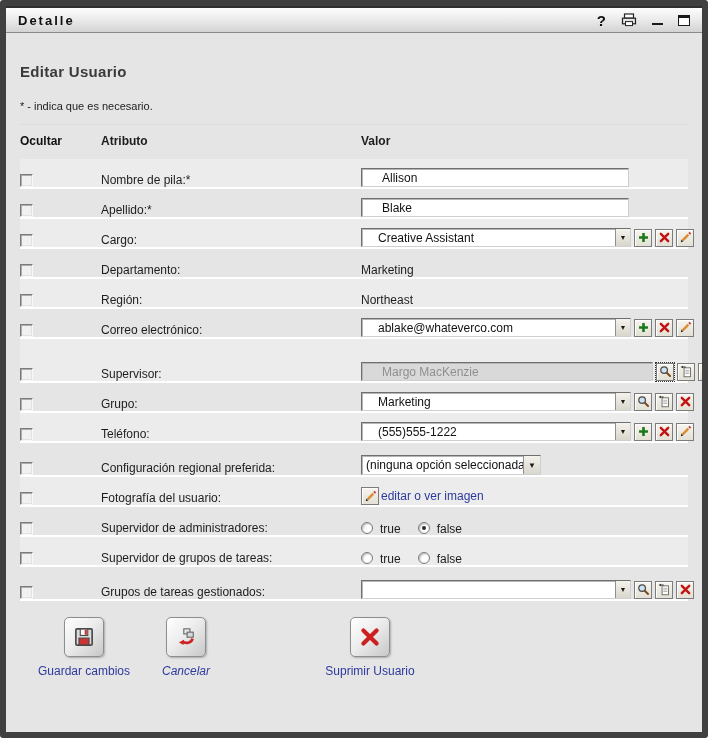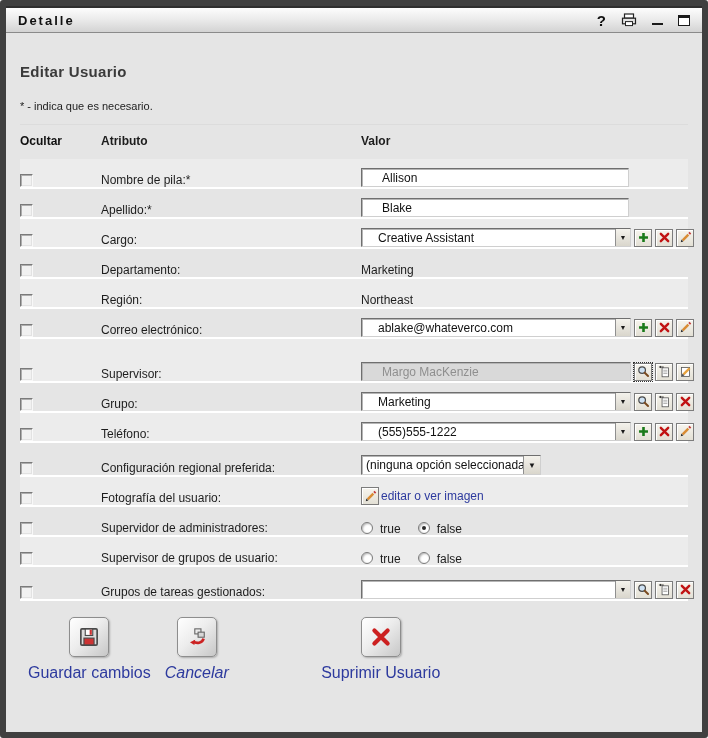--- a/index.html
+++ b/index.html
@@ -89,21 +89,21 @@
   .actions { display:flex; align-items:flex-start; margin-top:16px; }
   .action { display:flex; flex-direction:column; align-items:center; }
   .action.a1 { margin-left:8px;  min-width:112px; }
   .action.a2 { margin-left:10px; min-width:72px;font-style:italic; }
   .action.a3 { margin-left:86px; min-width:124px; }
   .action-btn { width:40px; height:40px; border:1px solid #8d8d8d; border-radius:5px;
                 background:linear-gradient(135deg,#ffffff 0%,#ededed 45%,#c7c7c7 100%);
                 box-shadow:1px 1px 2px rgba(0,0,0,0.25);
                 display:flex; align-items:center; justify-content:center; cursor:pointer; padding:0; }
   .action-ic { width:22px; height:22px; display:block; }
-  .action-label { margin-top:7px; font-size:16px; color:#2d3a9e; white-space:nowrap; }
+  .action-label { margin-top:7px; font-size:12px; color:#2d3a9e; white-space:nowrap; }
 
   .svgdefs { position:absolute; width:0; height:0; overflow:hidden; }
 </style>
 </head>
 <body>
 
 <svg class="svgdefs" xmlns="http://www.w3.org/2000/svg">
   <symbol id="i-plus" viewBox="0 0 16 16">
       <path d="M8 2.5v11M2.5 8h11" stroke="#1a7a1a" stroke-width="3.2"></path>
     </symbol>
@@ -273,21 +273,21 @@
             </button>
         </div>
       </div>
 
       <div class="grid-row shade tall">
         <div class="cell-hide">
             <span class="checkbox"></span>
           </div>
         <div class="cell-attr">Supervisor:</div>
         <div class="cell-value">
-          <input class="textbox sunken disabled" style="width: 270px;" disabled="" value="Margo MacKenzie">
+          <input class="textbox sunken disabled" style="width: 292px;" disabled="" value="Margo MacKenzie">
           <button class="ibtn focused">
               <svg class="ic">
                 <use href="#i-magnifier"></use>
               </svg>
             </button>
           <button class="ibtn">
               <svg class="ic">
                 <use href="#i-page-arrow"></use>
               </svg>
             </button>
@@ -393,21 +393,21 @@
           <span class="radio-label">true</span>
           <span class="radio checked"></span>
           <span class="radio-label">false</span>
         </div>
       </div>
 
       <div class="grid-row shade">
         <div class="cell-hide">
             <span class="checkbox"></span>
           </div>
-        <div class="cell-attr">Supervisor de grupos de usuario:</div>
+        <div class="cell-attr">Supervidor de grupos de tareas:</div>
         <div class="cell-value">
           <span class="radio"></span>
           <span class="radio-label">true</span>
           <span class="radio"></span>
           <span class="radio-label">false</span>
         </div>
       </div>
 
       <div class="grid-row mid">
         <div class="cell-hide">

